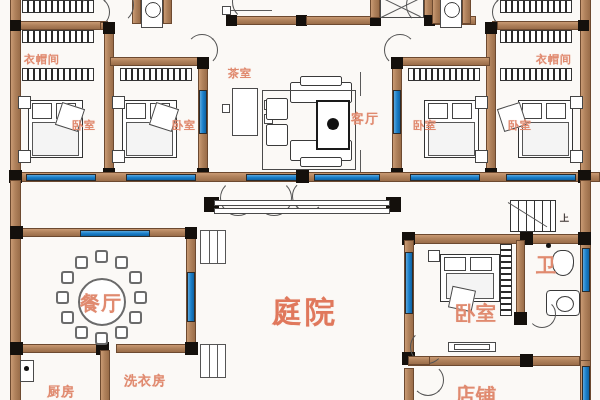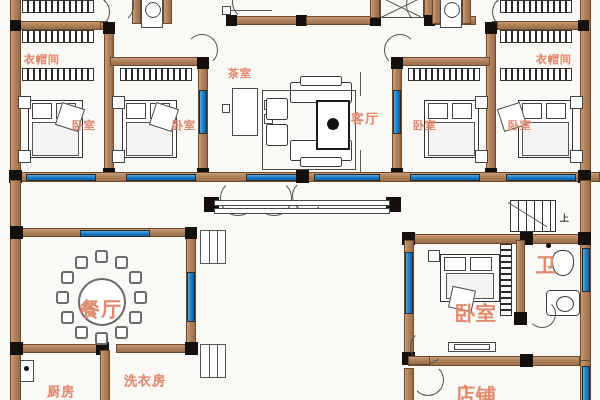--- a/index.html
+++ b/index.html
@@ -425,20 +425,21 @@
   <div class="arc br" style="left:412px; top:364px; width:30px; height:30px;"></div>
 
   <span class="label sm" style="left:24px;  top:52px;">衣帽间</span>
   <span class="label sm" style="left:72px;  top:118px;">卧室</span>
   <span class="label sm" style="left:172px; top:118px;">卧室</span>
   <span class="label sm" style="left:228px; top:66px;">茶室</span>
   <span class="label md" style="left:351px; top:110px;">客厅</span>
   <span class="label sm" style="left:413px; top:118px;">卧室</span>
   <span class="label sm" style="left:508px; top:118px;">卧室</span>
   <span class="label sm" style="left:536px; top:52px;">衣帽间</span>
-  <span class="label xl" style="left:80px;  top:290px;margin-top:6px;">餐厅</span>
+  <span class="label xl" style="left:80px;  top:290px;">餐厅</span>
   <span class="label md" style="left:47px;  top:383px;">厨房</span>
   <span class="label md" style="left:124px; top:372px;">洗衣房</span>
+  <span class="label lg" style="left:272px; top:292px;">庭院</span>
   <span class="label xl" style="left:455px; top:300px;">卧室</span>
   <span class="label xl" style="left:536px; top:252px;">卫</span>
   <span class="label xl" style="left:455px; top:382px;">店铺</span>
 
 </div>
 
 </body></html>

